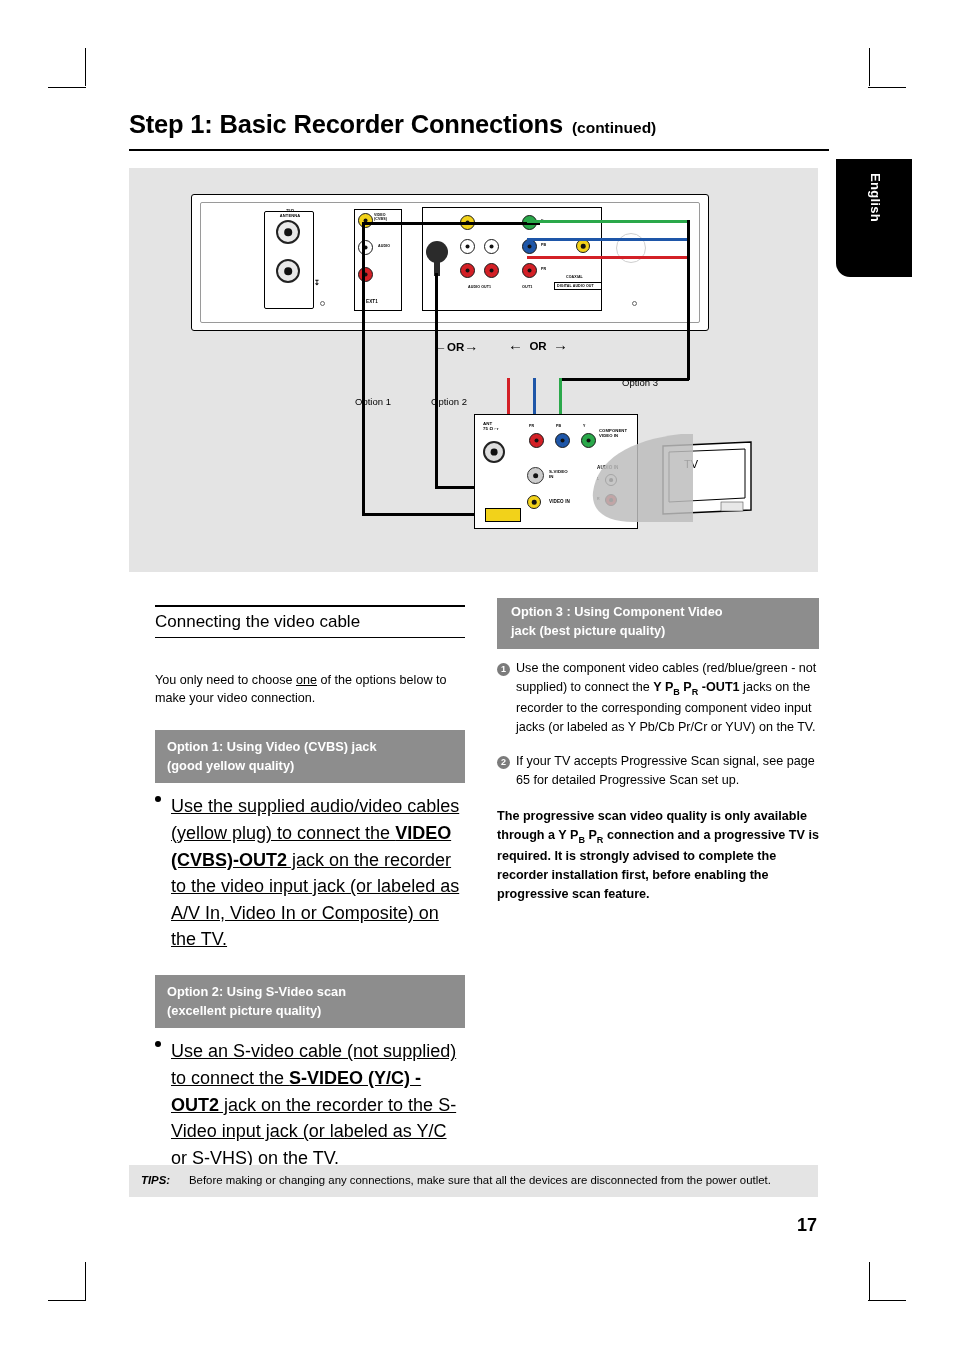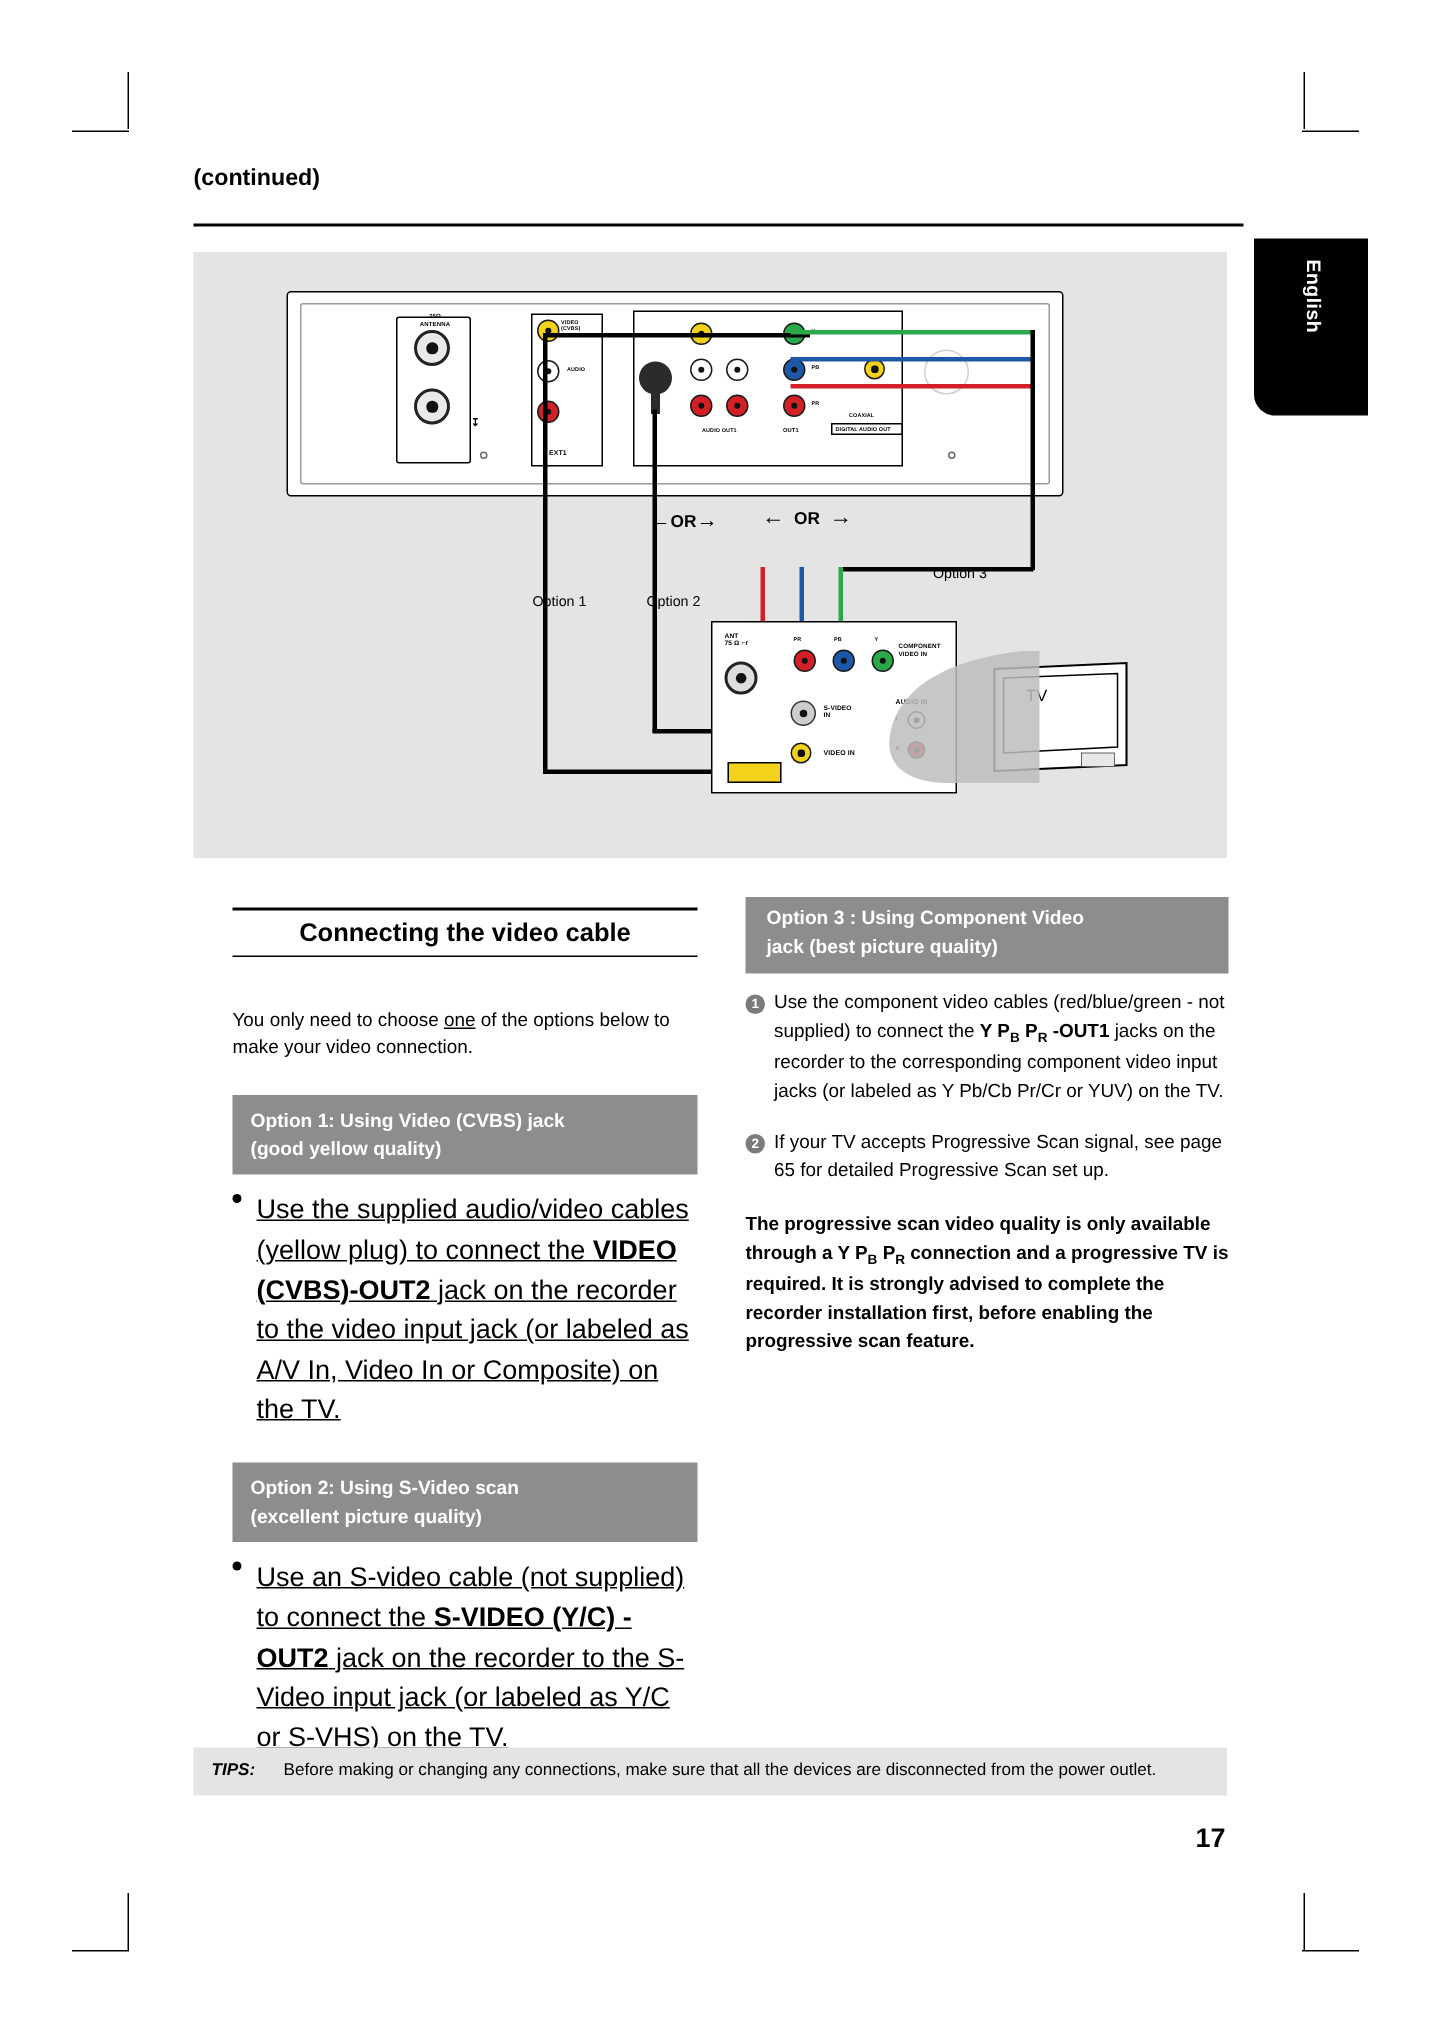--- a/index.html
+++ b/index.html
@@ -181,23 +181,22 @@
   }
   .col-right {
     position: absolute;
     left: 497px;
     top: 598px;
     width: 322px;
   }
 
   .sec-head {
     font-size: 17px;
-    font-weight: bold;
+    font-weight: normal;
     padding-bottom: 5px;
-    text-align: center;
   }
   .sec-rule-top {
     border-top: 2px solid #000;
   }
   .sec-rule-bot {
     border-bottom: 1.5px solid #000;
     margin-bottom: 14px;
   }
 
   p.body {
@@ -302,20 +301,21 @@
 <div class="crop v" style="left:869px; top:48px;"></div>
 <div class="crop v" style="left:85px; top:1262px;"></div>
 <div class="crop v" style="left:869px; top:1262px;"></div>
 <div class="crop h" style="left:48px; top:87px;"></div>
 <div class="crop h" style="left:868px; top:87px;"></div>
 <div class="crop h" style="left:48px; top:1300px;"></div>
 <div class="crop h" style="left:868px; top:1300px;"></div>
 
 <div class="title-wrap">
   <div class="title-row">
+    <span class="title-main">Step 1: Basic Recorder Connections</span>
     <span class="title-cont">(continued)</span>
   </div>
   <div class="title-rule"></div>
 </div>
 
 <div class="lang-tab">
   <span>English</span>
 </div>
 
 <div class="figure">

